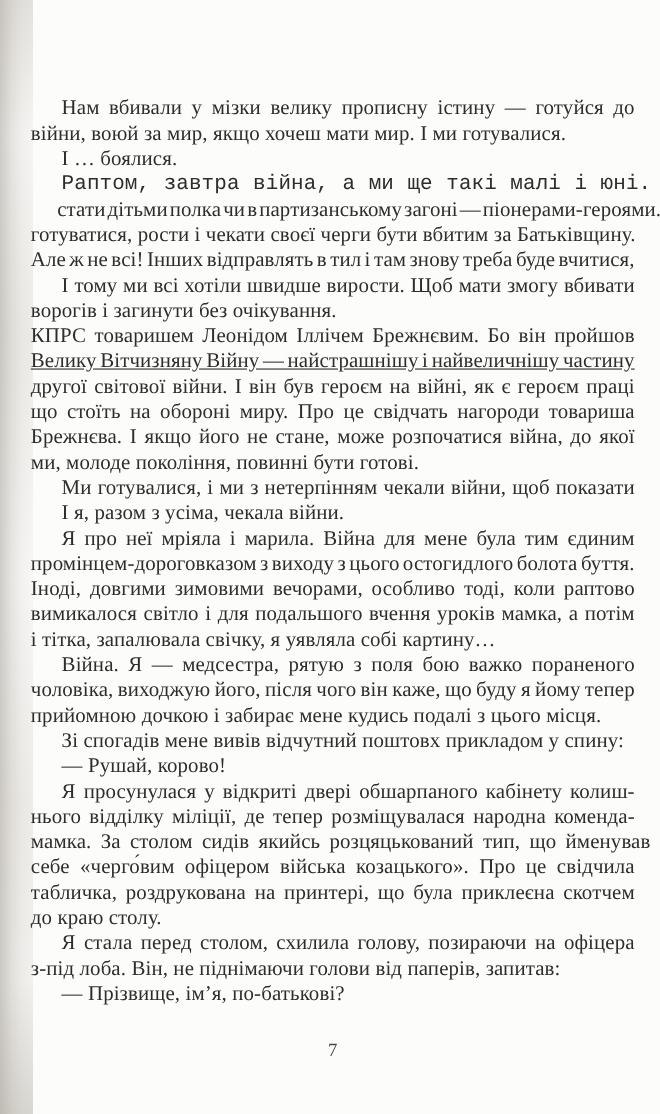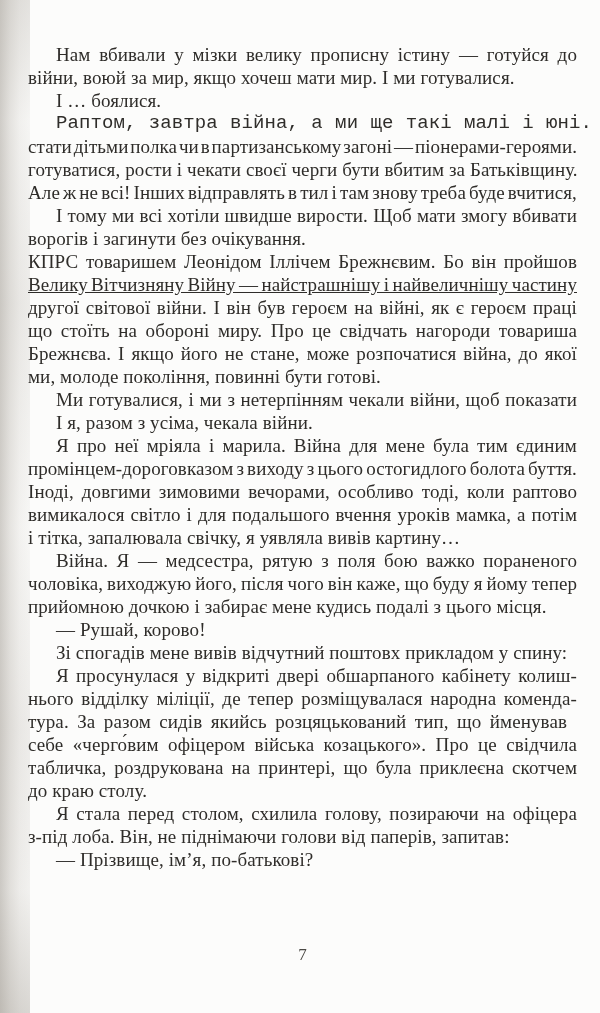--- a/index.html
+++ b/index.html
@@ -66,50 +66,50 @@
     line-height: 20px;
     color: #4a4844;
   }
 </style>
 </head>
 <body>
 
 <div class="page">
   <div class="edge-shadow"></div>
   <div class="textblock" id="textblock">
-      <div class="line indent" style="word-spacing: 3.87px;"><span>Нам вбивали у мізки велику прописну істину — готуйся до</span></div>
+      <div class="line indent" style="word-spacing: 3.87px; margin-top: 44px;"><span>Нам вбивали у мізки велику прописну істину — готуйся до</span></div>
       <div class="line"><span>війни, воюй за мир, якщо хочеш мати мир. І ми готувалися.</span></div>
       <div class="line indent"><span>І … боялися.</span></div>
       <div class="line indent" style="word-spacing: 0.77px; font-family: Liberation Mono, monospace;"><span>Раптом, завтра війна, а ми ще такі малі і юні. Так, ми зможемо</span></div>
-      <div class="line" style="word-spacing: -3px;"><span>стати дітьми полка чи в партизанському загоні — піонерами-героями.</span></div>
+      <div class="line" style="word-spacing: -3px; margin-left: 24px;"><span>стати дітьми полка чи в партизанському загоні — піонерами-героями.</span></div>
       <div class="line"><span>готуватися, рости і чекати своєї черги бути вбитим за Батьківщину.</span></div>
       <div class="line" style="word-spacing: -1.78px;"><span>Але ж не всі! Інших відправлять в тил і там знову треба буде вчитися,</span></div>
       <div class="line indent" style="word-spacing: 0.34px;"><span>І тому ми всі хотіли швидше вирости. Щоб мати змогу вбивати</span></div>
       <div class="line"><span>ворогів і загинути без очікування.</span></div>
       <div class="line" style="word-spacing: 2.81px;"><span>КПРС товаришем Леонідом Іллічем Брежнєвим. Бо він пройшов</span></div>
       <div class="line" style="word-spacing: -1.57px; text-decoration: underline;"><span>Велику Вітчизняну Війну — найстрашнішу і найвеличнішу частину</span></div>
       <div class="line" style="word-spacing: 1.67px;"><span>другої світової війни. І він був героєм на війні, як є героєм праці</span></div>
       <div class="line" style="word-spacing: 3.68px;"><span>що стоїть на обороні миру. Про це свідчать нагороди товариша</span></div>
       <div class="line" style="word-spacing: 2.08px;"><span>Брежнєва. І якщо його не стане, може розпочатися війна, до якої</span></div>
       <div class="line"><span>ми, молоде покоління, повинні бути готові.</span></div>
       <div class="line indent" style="word-spacing: 0.71px;"><span>Ми готувалися, і ми з нетерпінням чекали війни, щоб показати</span></div>
       <div class="line indent"><span>І я, разом з усіма, чекала війни.</span></div>
       <div class="line indent" style="word-spacing: 3.26px;"><span>Я про неї мріяла і марила. Війна для мене була тим єдиним</span></div>
       <div class="line" style="word-spacing: -1.77px;"><span>промінцем-дороговказом з виходу з цього остогидлого болота буття.</span></div>
       <div class="line" style="word-spacing: 3.18px;"><span>Іноді, довгими зимовими вечорами, особливо тоді, коли раптово</span></div>
       <div class="line" style="word-spacing: 1.12px;"><span>вимикалося світло і для подальшого вчення уроків мамка, а потім</span></div>
-      <div class="line"><span>і тітка, запалювала свічку, я уявляла вивів картину…</span></div>
+      <div class="line"><span>і тітка, запалювала свічку, я уявляла собі картину…</span></div>
       <div class="line indent" style="word-spacing: 3.7px;"><span>Війна. Я — медсестра, рятую з поля бою важко пораненого</span></div>
       <div class="line" style="word-spacing: -0.85px;"><span>чоловіка, виходжую його, після чого він каже, що буду я йому тепер</span></div>
       <div class="line"><span>прийомною дочкою і забирає мене кудись подалі з цього місця.</span></div>
+      <div class="line indent"><span>Зі спогадів мене вивів відчутний поштовх прикладом у спину:</span></div>
       <div class="line indent"><span>— Рушай, корово!</span></div>
-      <div class="line indent"><span>Зі спогадів мене вивів відчутний поштовх прикладом у спину:</span></div>
       <div class="line indent" style="word-spacing: 2.42px;"><span>Я просунулася у відкриті двері обшарпаного кабінету колиш-</span></div>
       <div class="line" style="word-spacing: 2.74px;"><span>нього відділку міліції, де тепер розміщувалася народна коменда-</span></div>
-      <div class="line" style="word-spacing: 3.61px;"><span>тура. За разом сидів якийсь розцяцькований тип, що йменував</span></div>
+      <div class="line" style="word-spacing: 3.61px;"><span>мамка. За столом сидів якийсь розцяцькований тип, що йменував</span></div>
       <div class="line" style="word-spacing: 4.56px; text-align: center;"><span>себе «черго́вим офіцером війська козацького». Про це свідчила</span></div>
       <div class="line" style="word-spacing: 3.08px;"><span>табличка, роздрукована на принтері, що була приклеєна скотчем</span></div>
       <div class="line"><span>до краю столу.</span></div>
       <div class="line indent" style="word-spacing: 2.7px;"><span>Я стала перед столом, схилила голову, позираючи на офіцера</span></div>
       <div class="line"><span>з-під лоба. Він, не піднімаючи голови від паперів, запитав:</span></div>
       <div class="line indent"><span>— Прізвище, ім’я, по-батькові?</span></div>
     </div>
   <div class="pagenum">7</div>
 </div>
 

